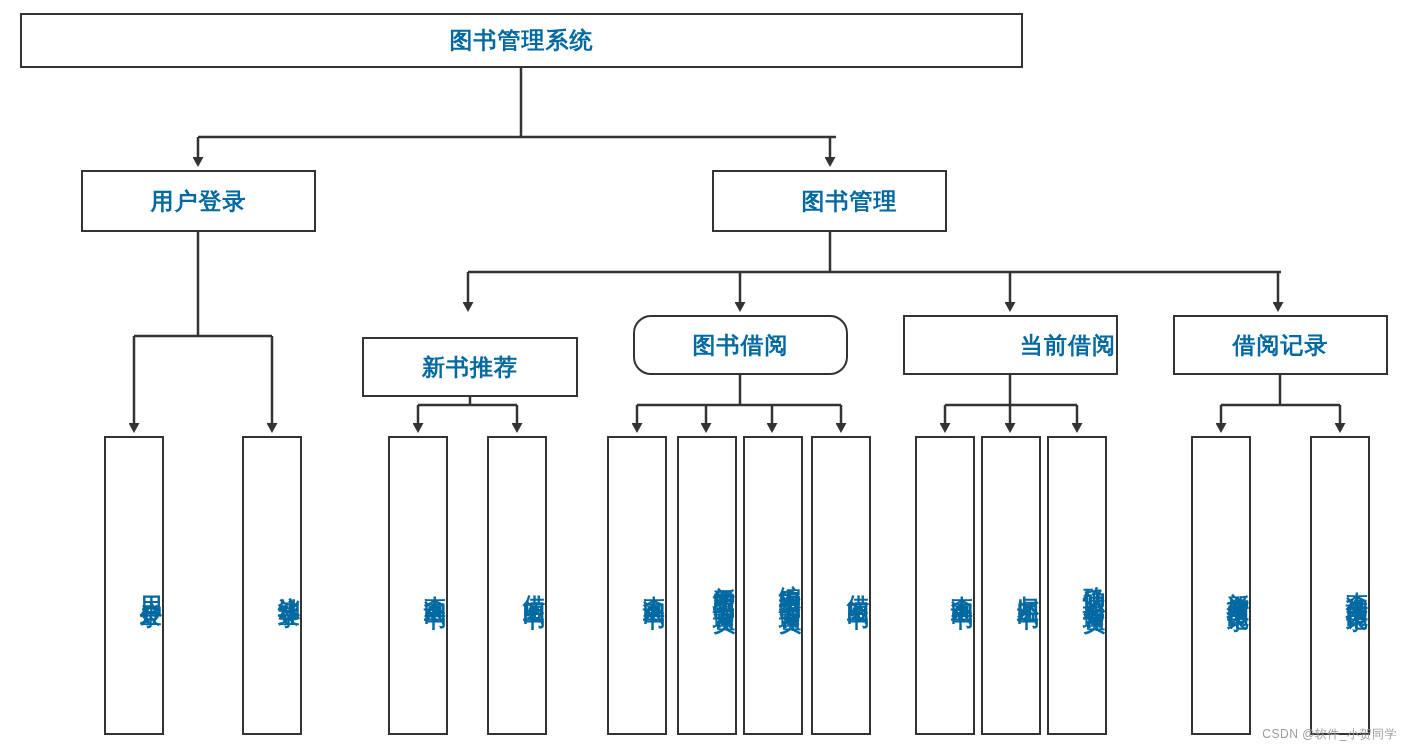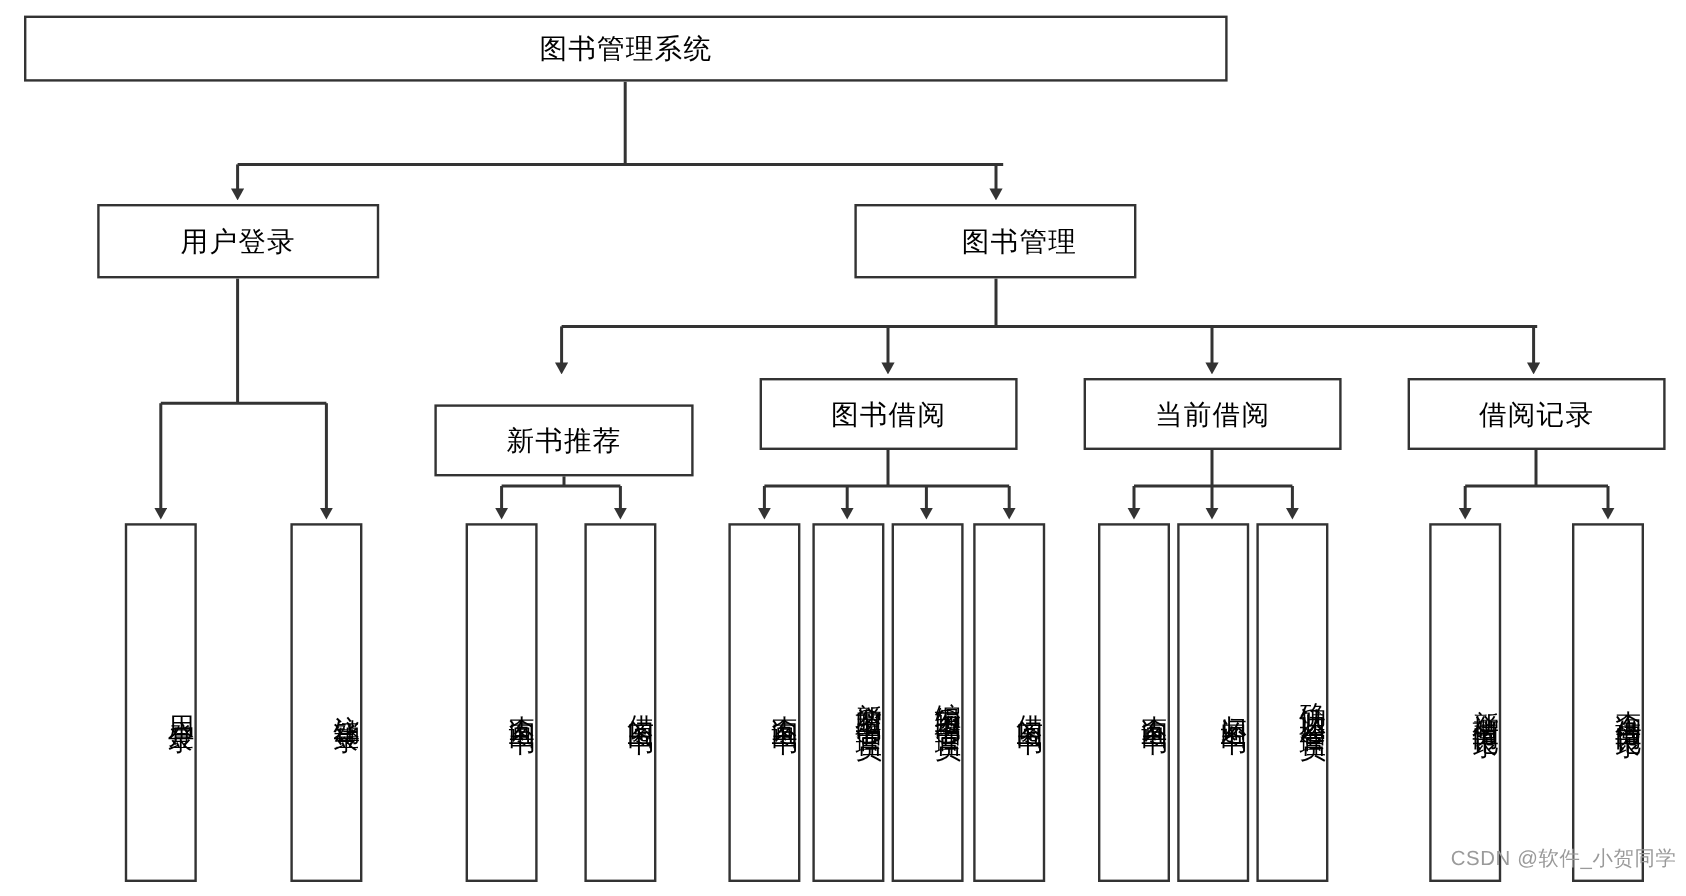--- a/index.html
+++ b/index.html
@@ -1,26 +1,26 @@
 <!DOCTYPE html>
 <html><head>
 <meta charset="utf-8">
 <style>
   html,body{margin:0;padding:0;background:#ffffff;}
   body{font-family:"Liberation Sans","DejaVu Sans",sans-serif;}
   #canvas{position:relative;width:1405px;height:747px;background:#ffffff;overflow:hidden;}
   #wires{position:absolute;left:0;top:0;width:1405px;height:747px;}
   .node{position:absolute;box-sizing:border-box;border:2.5px solid #333333;background:#ffffff;
-        display:flex;align-items:center;justify-content:center;color:#000000;}
+        display:flex;align-items:center;justify-content:center;color:#0369a1;font-weight:bold;}
   .node.h{font-size:23px;letter-spacing:1px;}
   .node.v{writing-mode:vertical-rl;text-orientation:upright;font-size:22px;letter-spacing:4px;
           padding:10px 0;align-items:flex-start;justify-content:center;line-height:1;}
   .node .lbl{white-space:pre-line;}
   .node.v .lbl{writing-mode:vertical-rl;text-orientation:upright;}
-  #watermark{position:absolute;right:8px;bottom:20px;font-size:17px;color:#9a9a9a;
+  #watermark{position:absolute;right:8px;bottom:4px;font-size:12px;color:#9a9a9a;
              letter-spacing:0.5px;white-space:nowrap;}
 </style>
 </head>
 <body>
 
 <div id="canvas">
 
   <svg id="wires" viewBox="0 0 1405 747">
     <defs>
       <marker id="ah" markerWidth="10" markerHeight="11" refX="1" refY="5.5" orient="auto" markerUnits="userSpaceOnUse">
@@ -78,24 +78,24 @@
   <div class="node h" style="left:81px;top:170px;width:235px;height:62px;">
     <span class="lbl">用户登录</span>
   </div>
   <div class="node h" style="left:712px;top:170px;width:235px;height:62px;padding-left:40px;">
     <span class="lbl">图书管理</span>
   </div>
 
   <div class="node h" style="left:362px;top:315px;width:216px;height:60px;margin-top:22px;">
     <span class="lbl">新书推荐</span>
   </div>
-  <div class="node h" style="left:633px;top:315px;width:215px;height:60px;">
+  <div class="node h" style="left:633px;top:315px;width:215px;height:60px;border-radius:18px;">
     <span class="lbl">图书借阅</span>
   </div>
-  <div class="node h" style="left:903px;top:315px;width:215px;height:60px;">
+  <div class="node h" style="left:903px;top:315px;width:215px;height:60px;justify-content:flex-end;">
     <span class="lbl">当前借阅</span>
   </div>
   <div class="node h" style="left:1173px;top:315px;width:215px;height:60px;">
     <span class="lbl">借阅记录</span>
   </div>
 
   <div class="node v" style="left:104px;top:436px;width:60px;height:299px;">
     <span class="lbl">用户登录</span>
   </div>
   <div class="node v" style="left:242px;top:436px;width:60px;height:299px;">

